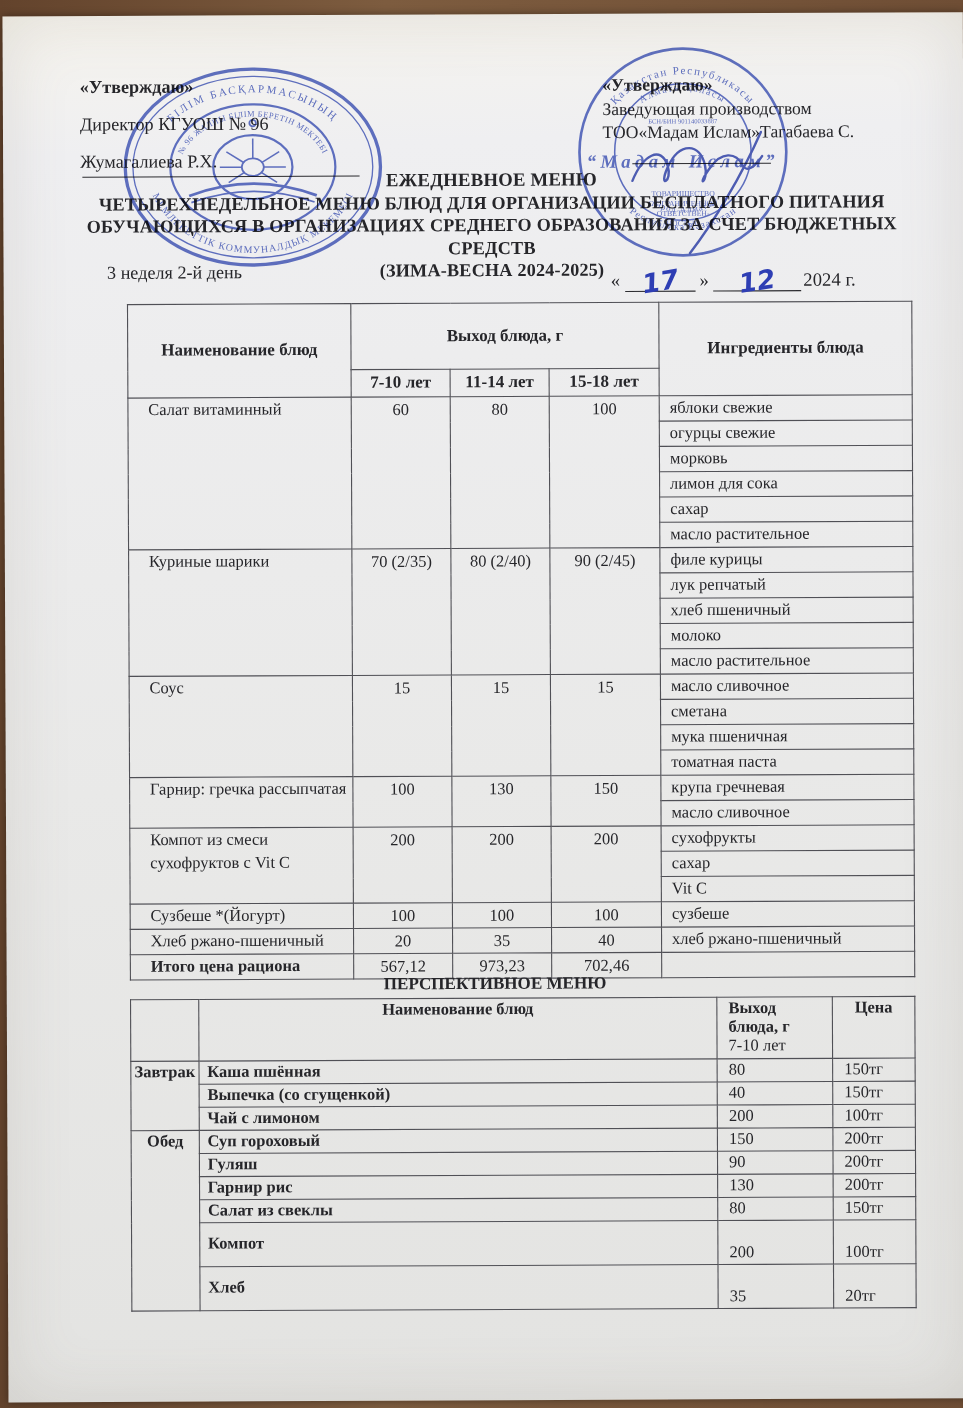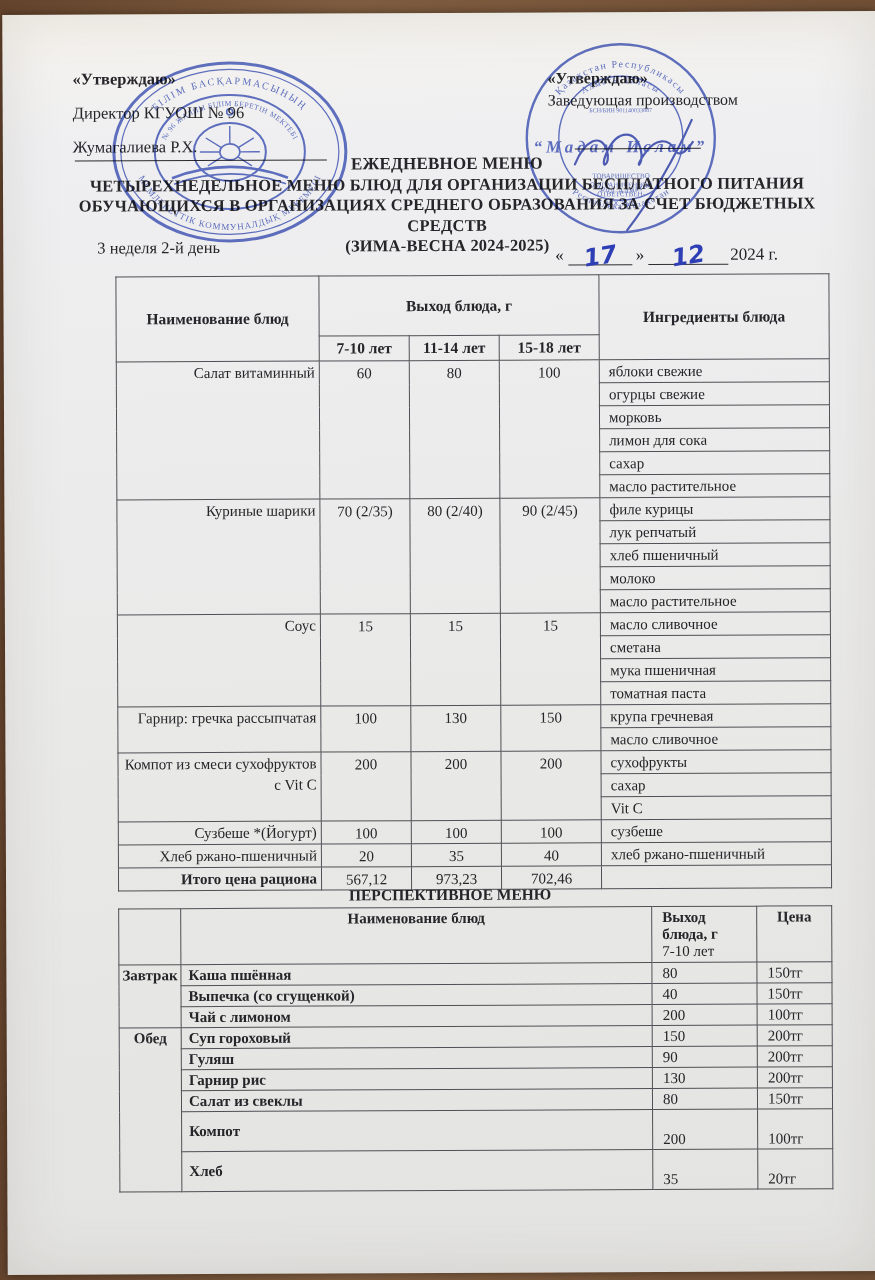--- a/index.html
+++ b/index.html
@@ -30,21 +30,21 @@
   .hand{display:inline-block;color:#2e3eb4;font-size:24px;font-style:italic;
     font-family:"DejaVu Sans",sans-serif;transform:rotate(-9deg) translateY(2px);font-weight:bold;}
   .year{margin-left:2px;}
 
   table{border-collapse:collapse;table-layout:fixed;position:absolute;}
   td,th{border:1.1px solid #505056;overflow:hidden;font-size:15px;}
   #main-table{left:112px;top:262px;width:713px;}
   #main-table thead tr.r1{height:60px;} #main-table thead tr.r2{height:25px;}
   #main-table tbody tr{height:23px;}
   #main-table th{font-weight:bold;font-size:15.5px;text-align:center;vertical-align:middle;}
-  .m-name{text-align:right;vertical-align:top;padding:1px 4px 0 6px;line-height:21px;}
+  .m-name{text-align:left;vertical-align:top;padding:1px 4px 0 18px;line-height:21px;}
   .m-val{text-align:center;vertical-align:top;padding-top:4px;}
   .m-ing{text-align:left;vertical-align:middle;padding:0 4px 0 9px;line-height:16px;}
   .bold{font-weight:bold;}
 
   .ptitle{position:absolute;left:38px;top:873px;width:812px;text-align:center;
     font-weight:bold;font-size:15.5px;}
   #p-table{left:112px;top:894px;width:713px;}
   #p-table thead tr{height:56px;}
   #p-table tbody tr{height:21px;}
   #p-table tbody tr.tall{height:40px;}
@@ -71,20 +71,21 @@
     <div class="approval approval-left">
       <div class="ttl">«Утверждаю»</div>
       <div>Директор КГУОШ № 96</div>
       <div>Жумагалиева Р.Х.</div>
     </div>
     <div class="sig-line sig-left"></div>
 
     <div class="approval approval-right">
       <div class="ttl">«Утверждаю»</div>
       <div>Заведующая производством</div>
+      <div>ТОО«Мадам Ислам»Тагабаева С.</div>
     </div>
     <div class="sig-line sig-right"></div>
 
     <div class="doc-title">
       <div class="l1">ЕЖЕДНЕВНОЕ МЕНЮ</div>
       <div>ЧЕТЫРЕХНЕДЕЛЬНОЕ МЕНЮ БЛЮД ДЛЯ ОРГАНИЗАЦИИ БЕСПЛАТНОГО ПИТАНИЯ</div>
       <div>ОБУЧАЮЩИХСЯ В ОРГАНИЗАЦИЯХ СРЕДНЕГО ОБРАЗОВАНИЯ ЗА СЧЕТ БЮДЖЕТНЫХ</div>
       <div>СРЕДСТВ</div>
       <div>(ЗИМА-ВЕСНА 2024-2025)</div>
     </div>

